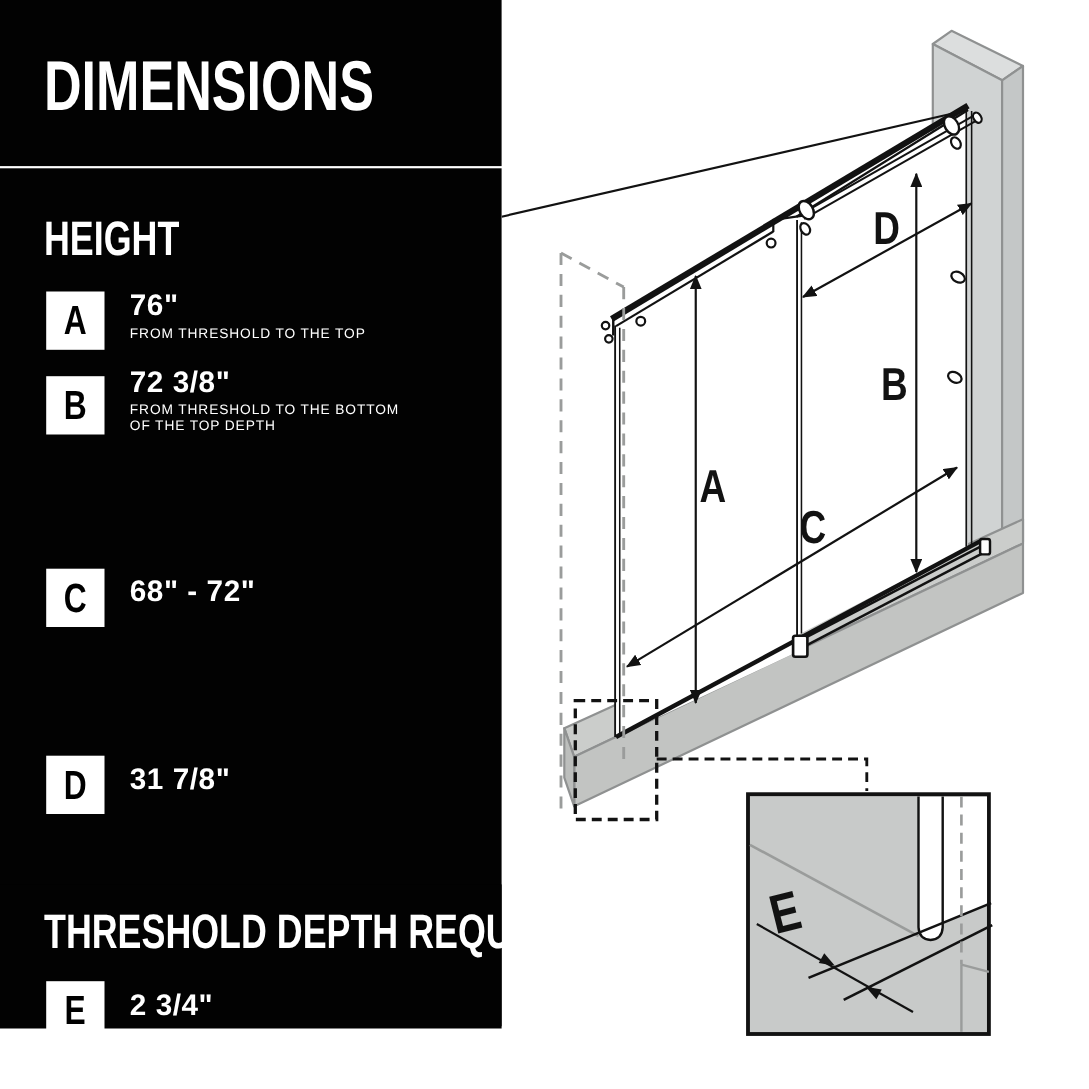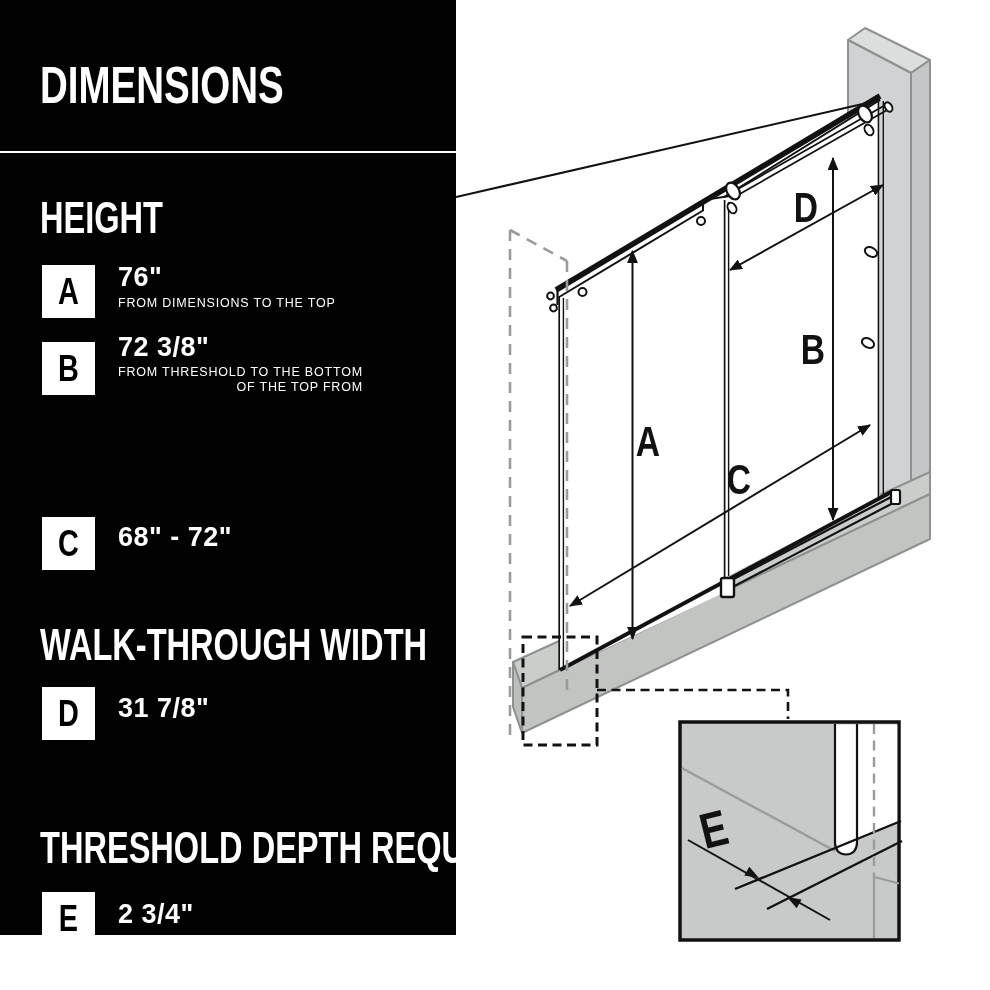--- a/index.html
+++ b/index.html
@@ -16,21 +16,21 @@
   #block-threshold{top:804px;height:131px;}
 
   .cond{
     display:inline-block;
     transform:scaleX(.74);
     transform-origin:0 50%;
     white-space:nowrap;
   }
   .panel-title{
     position:absolute;left:40px;top:46px;
-    color:#ffffff;font-weight:bold;font-size:52px;line-height:1;margin-top:13px;
+    color:#ffffff;font-weight:bold;font-size:64px;line-height:1;
   }
   .sec-header{
     position:absolute;left:40px;
     color:#ffffff;font-weight:bold;font-size:44px;line-height:1;
   }
   .badge{
     position:absolute;left:42px;width:53px;height:53px;background:#ffffff;
     color:#000000;display:flex;align-items:center;justify-content:center;
     font-weight:bold;font-size:37px;
   }
@@ -55,38 +55,37 @@
   <div class="panel-title"><span class="cond">DIMENSIONS</span></div>
 </div>
 
 <div class="black-block" id="block-main">
   <div class="sec-header" style="top:43px;"><span class="cond">HEIGHT</span></div>
 
   <div class="badge" style="top:112px;">
       <span class="cond">A</span>
     </div>
   <div class="dim-value" style="top:111px;">76"</div>
-  <div class="dim-caption" style="top:143px;">FROM DIMENSIONS TO THE TOP</div>
+  <div class="dim-caption" style="top:143px;">FROM THRESHOLD TO THE TOP</div>
 
   <div class="badge" style="top:189px;">
       <span class="cond">B</span>
     </div>
   <div class="dim-value" style="top:181px;">72 3/8"</div>
-  <div class="dim-caption" style="top:212px;text-align:right;">
+  <div class="dim-caption" style="top:212px;">
     <span>FROM THRESHOLD TO THE BOTTOM</span><br>
-    <span>OF THE TOP FROM</span>
+    <span>OF THE TOP DEPTH</span>
   </div>
 
 
   <div class="badge" style="top:364px;">
       <span class="cond">C</span>
     </div>
   <div class="dim-value" style="top:371px;">68" - 72"</div>
 
-  <div class="sec-header" style="top:470px;"><span class="cond">WALK-THROUGH WIDTH</span></div>
 
   <div class="badge" style="top:534px;">
       <span class="cond">D</span>
     </div>
   <div class="dim-value" style="top:542px;">31 7/8"</div>
 </div>
 
 <div class="black-block" id="block-threshold">
   <div class="sec-header" style="top:22px;"><span class="cond">THRESHOLD DEPTH REQUIRED</span></div>
 

